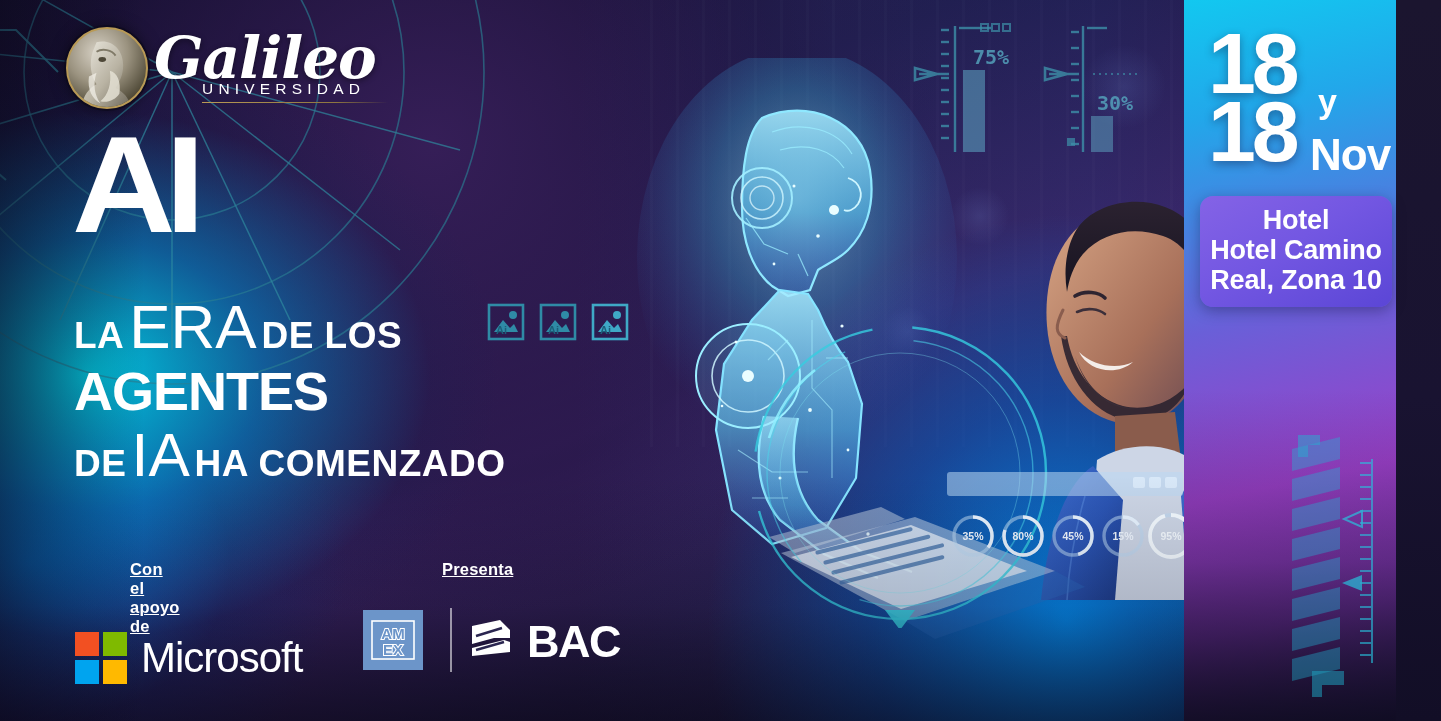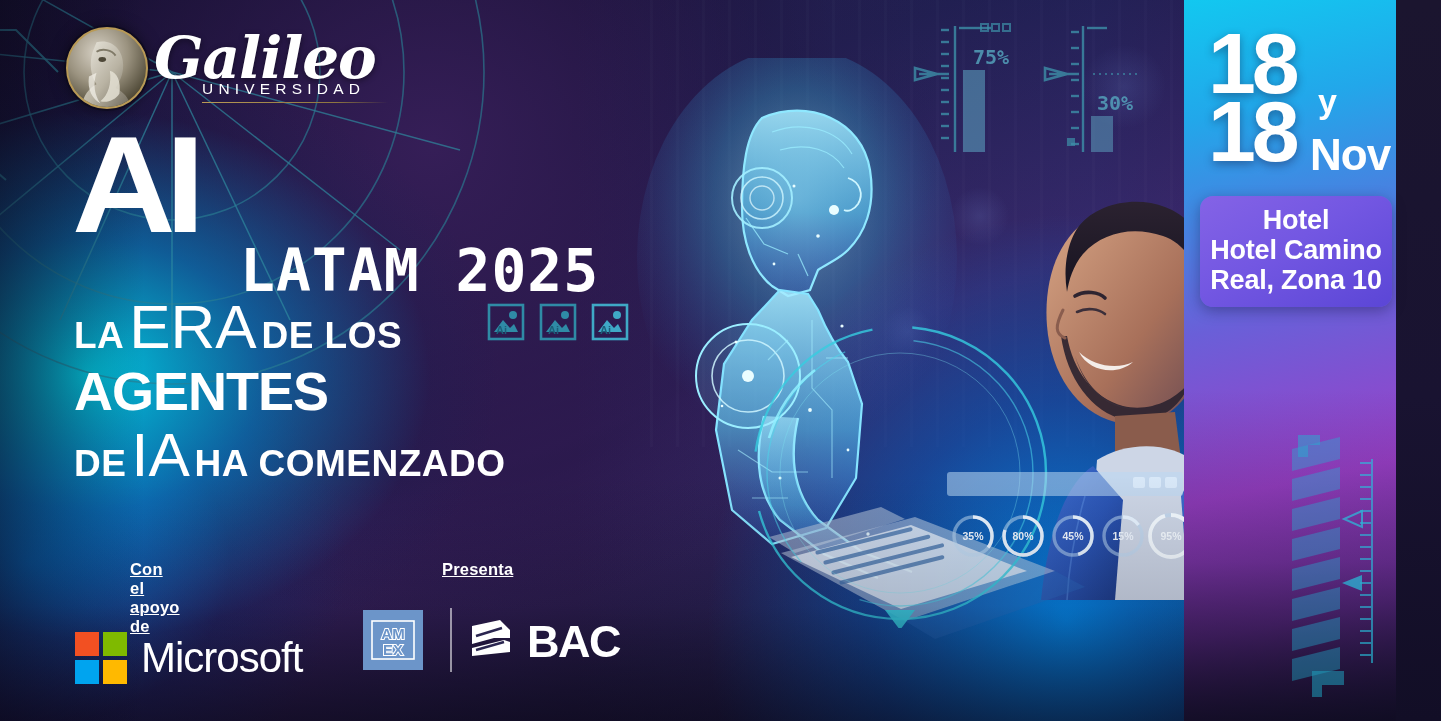--- a/index.html
+++ b/index.html
@@ -490,21 +490,20 @@
       <div class="logo-script">Galileo</div>
       <div class="logo-sub">UNIVERSIDAD</div>
       <div class="logo-rule"></div>
     </div>
   </div>
 
   <div class="title">
     <div class="title-row1">
       <span class="ai-mark">AI</span>
     </div>
-    <div class="latam">LATAM 2025</div>
   </div>
 
   <div class="tagline">
     <div class="tg-line">
       <span class="tg-sm">LA</span>
       <span class="sp"></span>
       <span class="tg-lg">ERA</span>
       <span class="sp"></span>
       <span class="tg-sm">DE LOS</span>
     </div>

